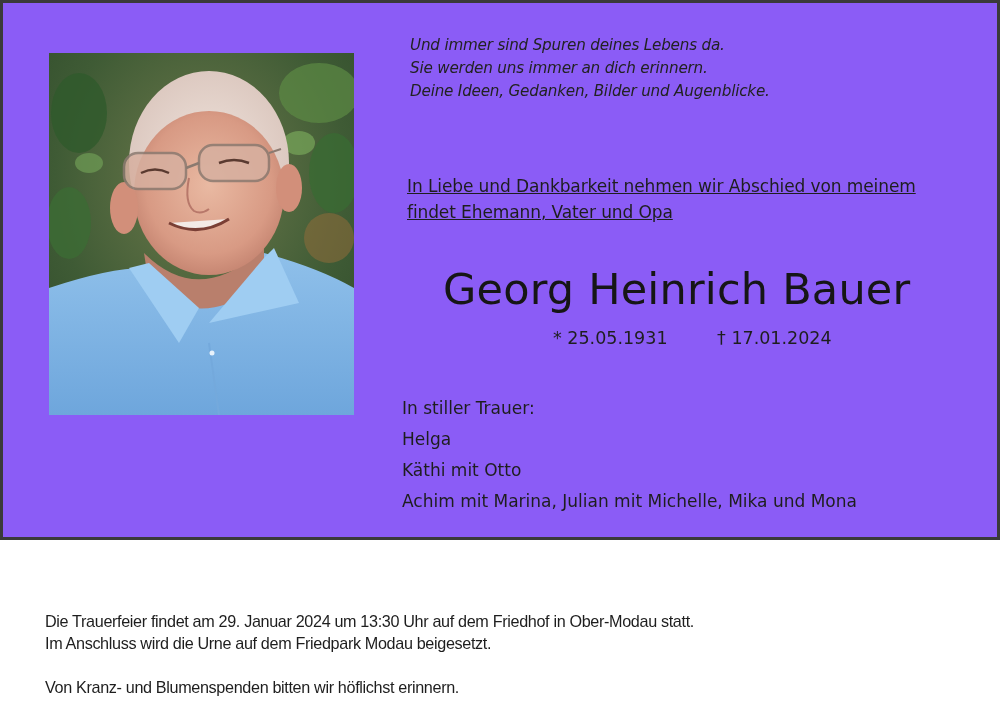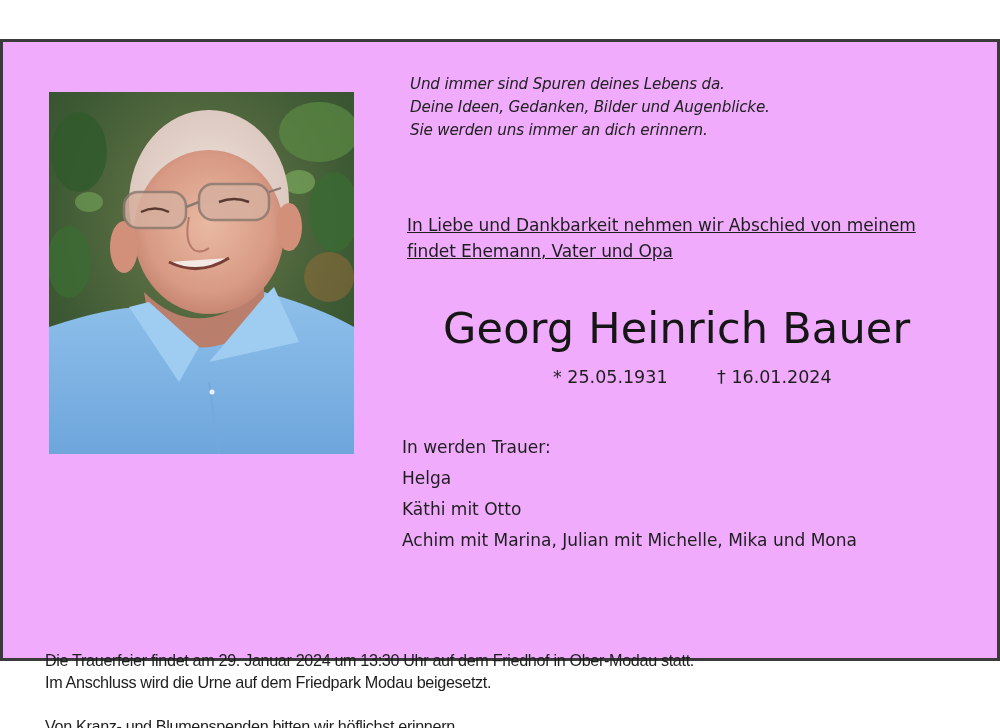--- a/index.html
+++ b/index.html
@@ -11,28 +11,27 @@
       width: 1000px;
       height: 728px;
       overflow: hidden;
       position: relative;
       font-family: "DejaVu Sans", sans-serif;
       color: #1e1e1e;
     }
     .frame {
       position: absolute;
       left: 0; top: 0;
-      width: 1000px; height: 622px;
+      width: 1000px; height: 540px;
       box-sizing: border-box;
       border-top: 3px solid #3a3a3a;
       border-left: 3px solid #3a3a3a;
       border-right: 3px solid #3a3a3a;
       border-bottom: 3px solid #3a3a3a;
-      background: #f0abfc;
-      margin-top: 39px;
+      background: #8b5cf6;
     }
     
     .photo {
       position: absolute;
       left: 46px; top: 50px;
       width: 305px; height: 362px;
       overflow: hidden;
       background: #4d6a3c;
     }
     .photo svg { display: block; width: 100%; height: 100%; }
@@ -172,38 +171,38 @@
 
       <path d="M120 170 Q150 185 180 166" stroke="#7a3f35" stroke-width="3" fill="#f3eae6"></path>
 
       <line x1="160" y1="290" x2="170" y2="362" stroke="#74a9dc" stroke-width="2"></line>
       <circle cx="163" cy="300" r="2.5" fill="#e8f2fb"></circle>
     </svg>
   </div>
 
   <div class="poem">
     <div>Und immer sind Spuren deines Lebens da.</div>
+    <div>Sie werden uns immer an dich erinnern.</div>
     <div>Deine Ideen, Gedanken, Bilder und Augenblicke.</div>
-    <div>Sie werden uns immer an dich erinnern.</div>
   </div>
 
   <div class="intro">
     <div>In Liebe und Dankbarkeit nehmen wir Abschied von meinem</div>
     <div>findet Ehemann, Vater und Opa</div>
   </div>
 
   <div class="name">Georg Heinrich Bauer</div>
 
   <div class="dates">
     <span class="birth">* 25.05.1931</span>
-    <span class="death">† 16.01.2024</span>
+    <span class="death">† 17.01.2024</span>
   </div>
 
   <div class="mourners">
-    <div>In werden Trauer:</div>
+    <div>In stiller Trauer:</div>
     <div>Helga</div>
     <div>Käthi mit Otto</div>
     <div>Achim mit Marina, Julian mit Michelle, Mika und Mona</div>
   </div>
 
   <div class="notes">
     <div>Die Trauerfeier findet am 29. Januar 2024 um 13:30 Uhr auf dem Friedhof in Ober-Modau statt.</div>
     <div>Im Anschluss wird die Urne auf dem Friedpark Modau beigesetzt.</div>
     <div class="spacer"></div>
     <div>Von Kranz- und Blumenspenden bitten wir höflichst erinnern.</div>

